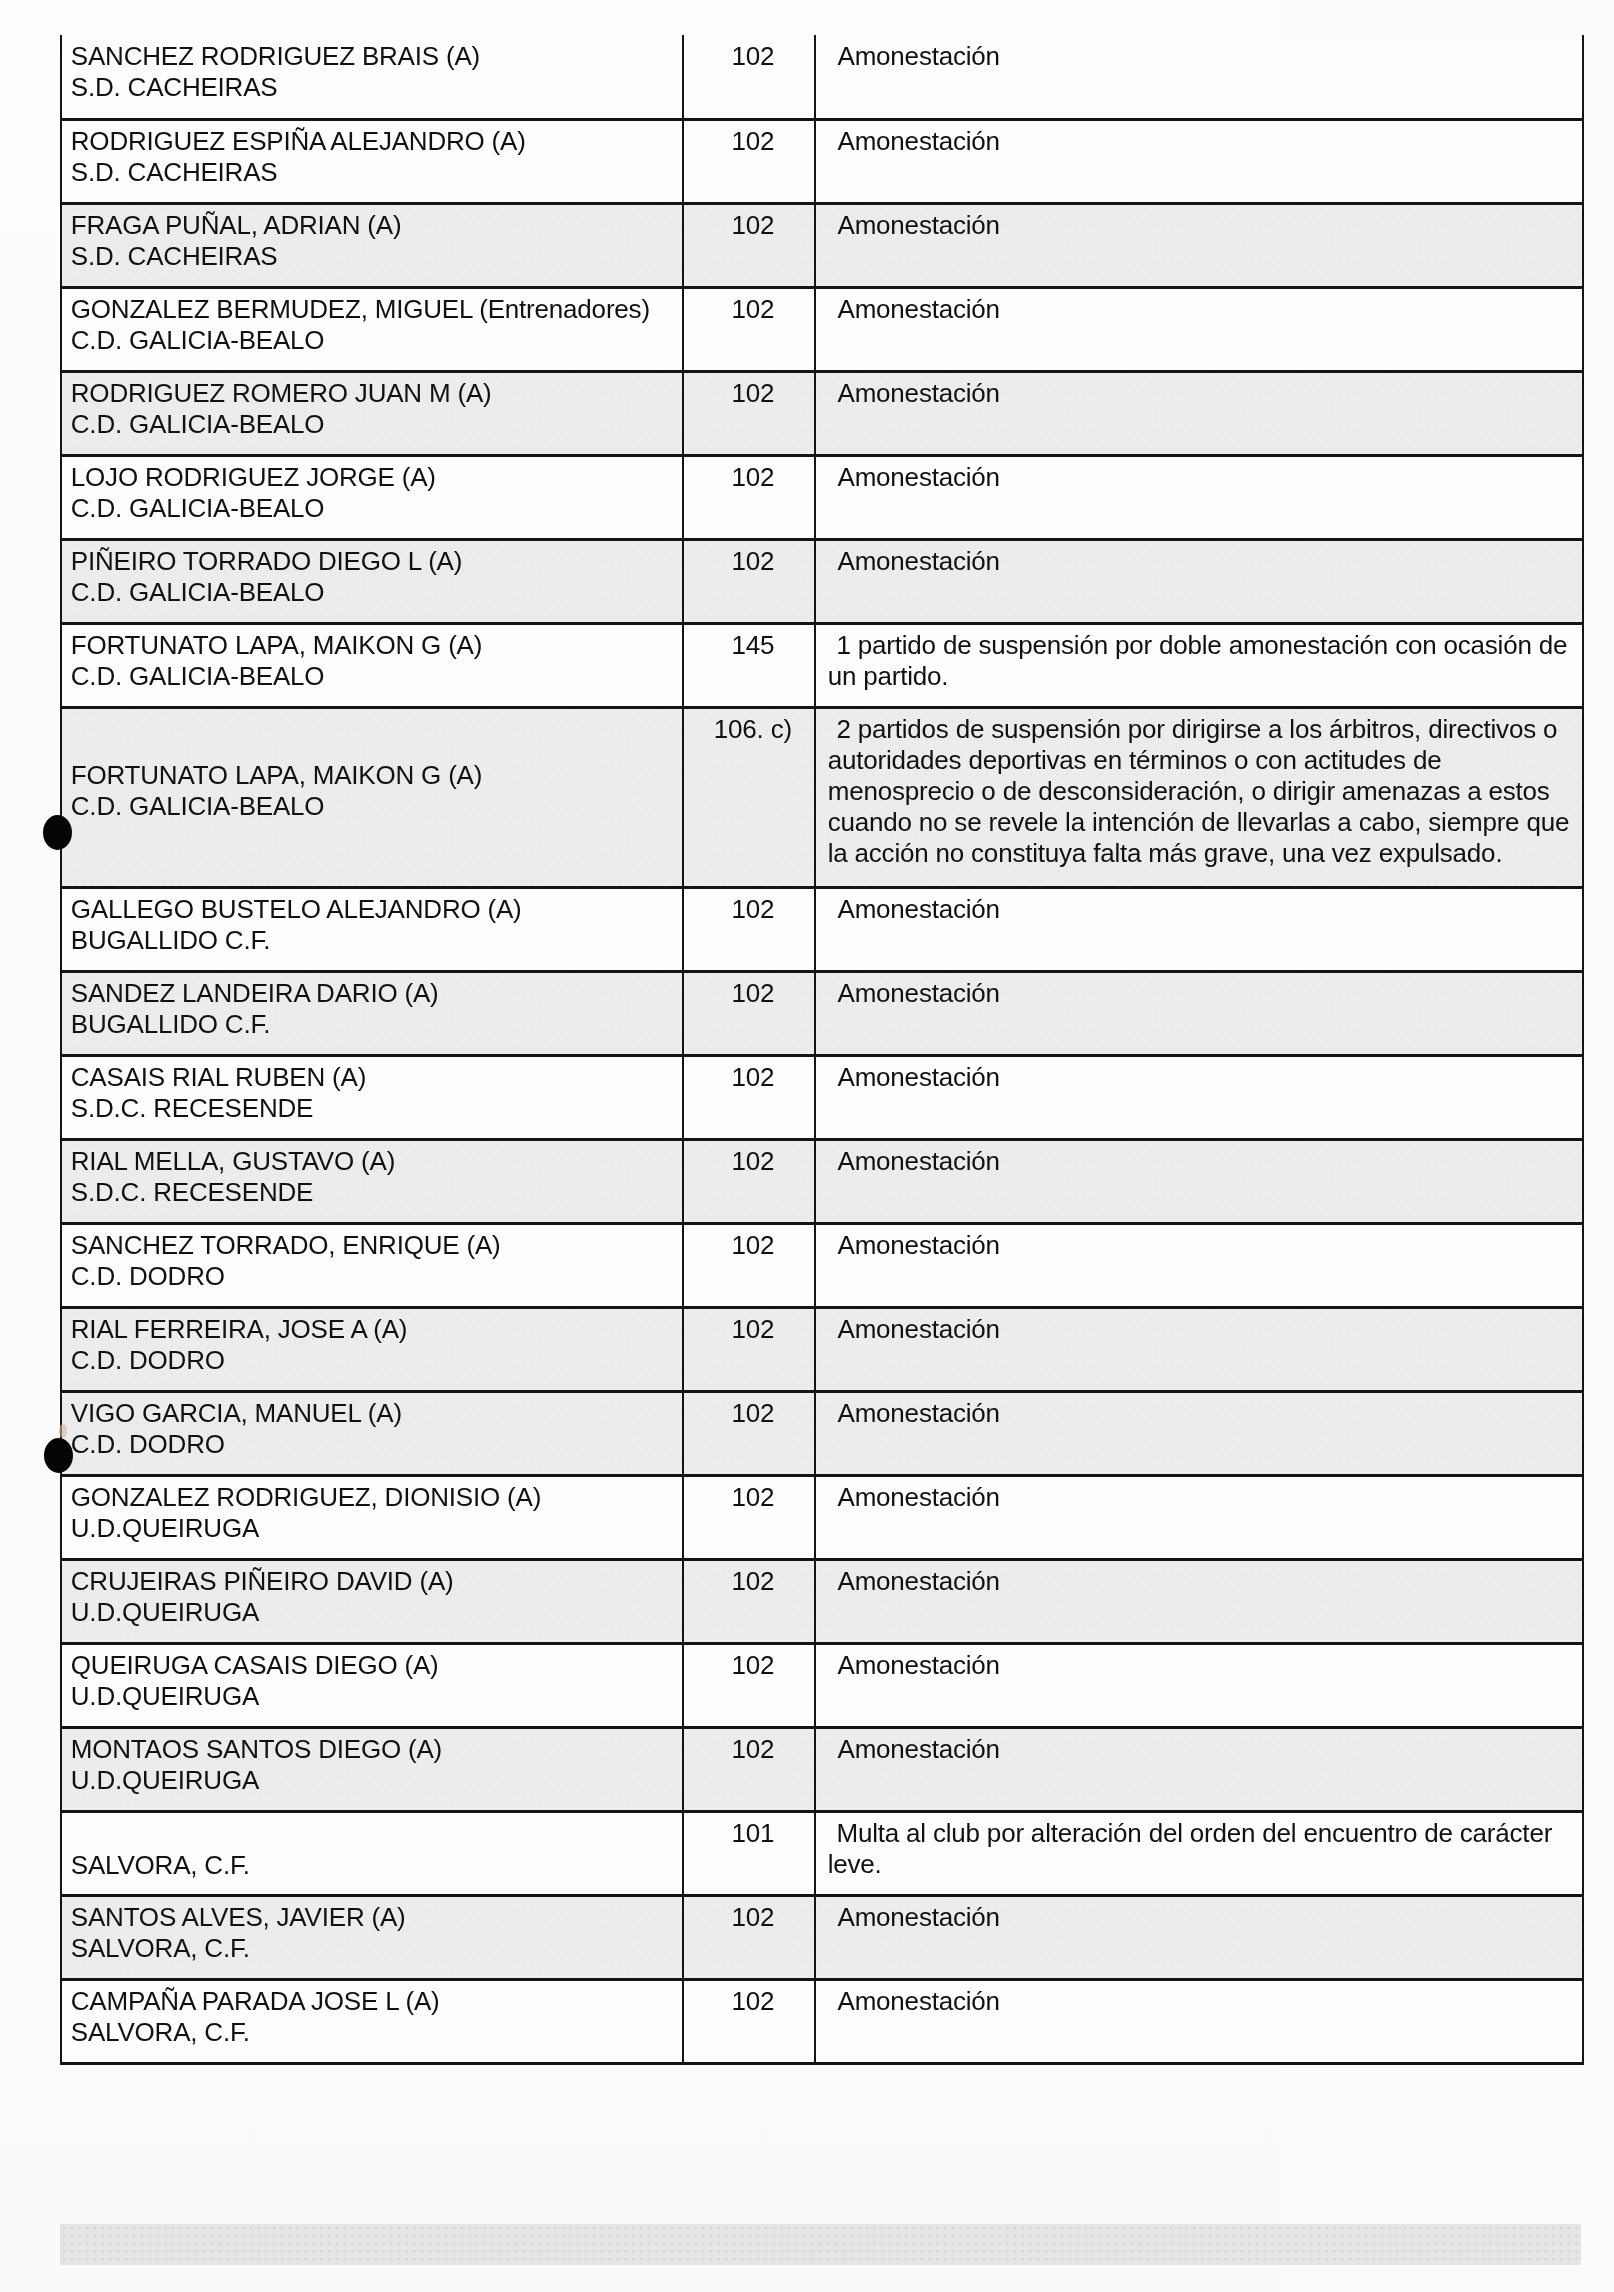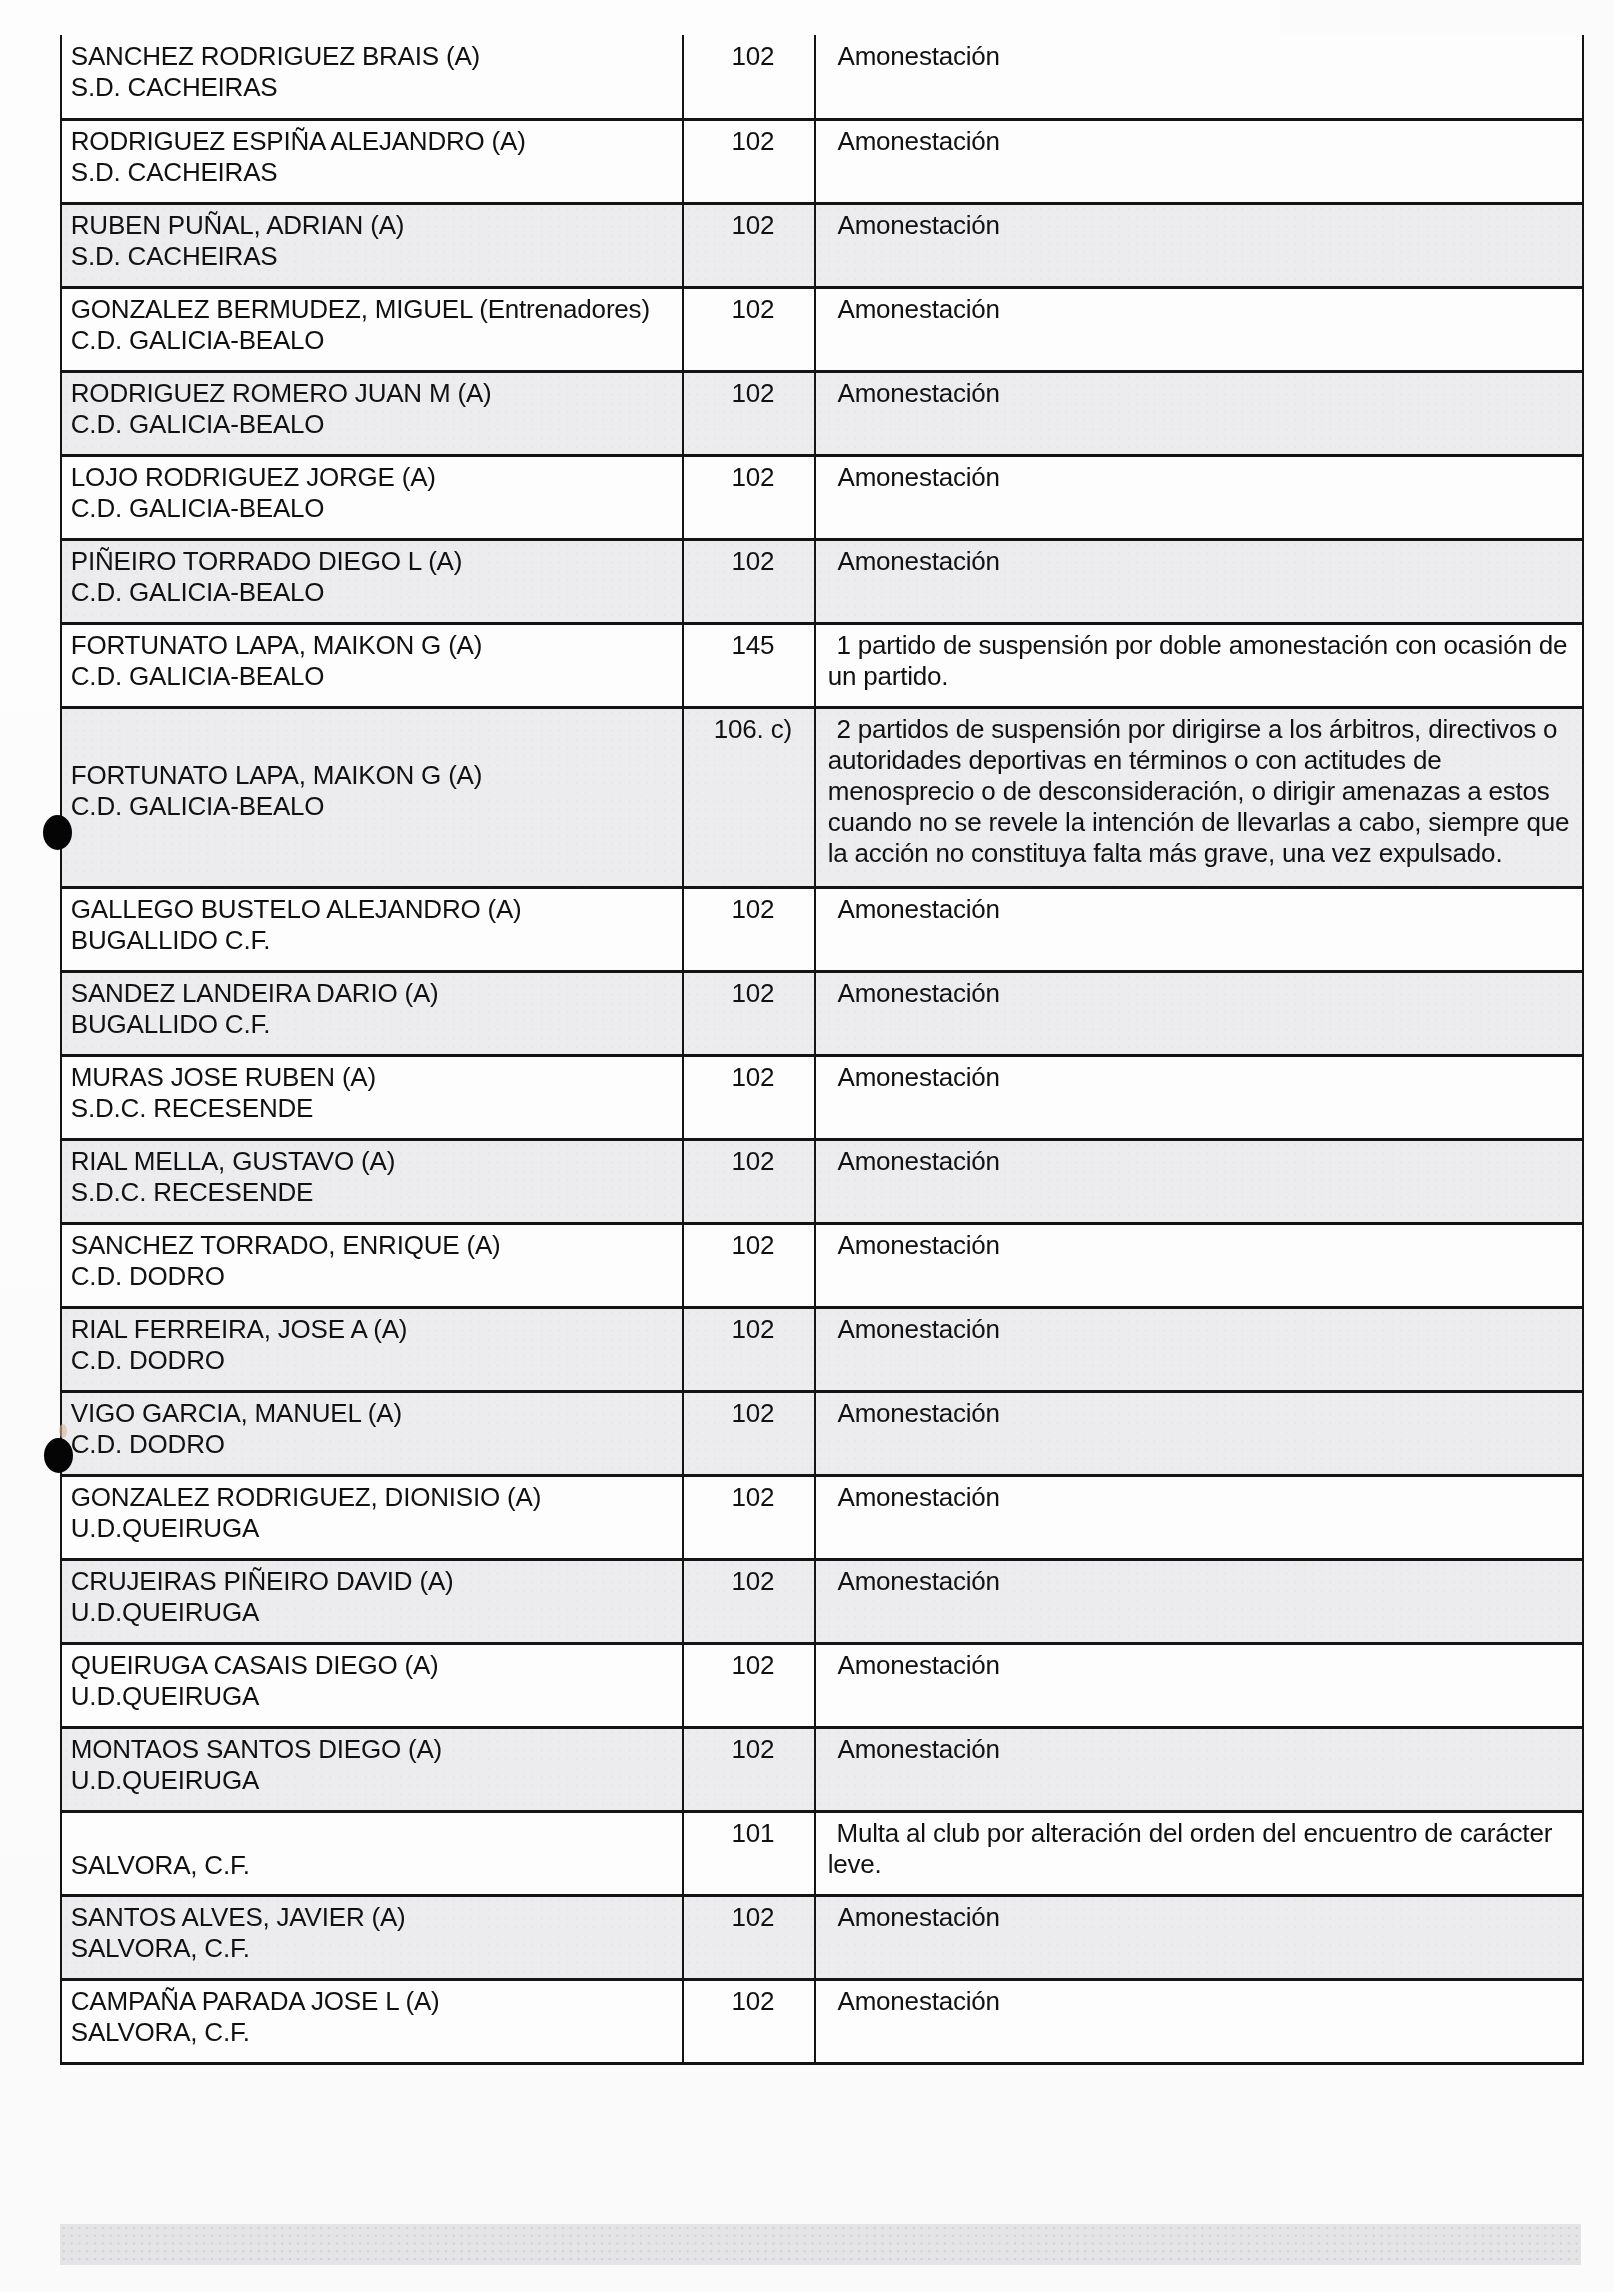--- a/index.html
+++ b/index.html
@@ -122,21 +122,21 @@
       <tr class="plain">
         <td class="name-cell">
           <span class="player">RODRIGUEZ ESPIÑA ALEJANDRO (A)</span>
           <span class="club">S.D. CACHEIRAS</span>
         </td>
         <td class="art-cell">102</td>
         <td class="desc-cell">Amonestación</td>
       </tr>
       <tr class="shaded">
         <td class="name-cell">
-          <span class="player">RUBEN PUÑAL, ADRIAN (A)</span>
+          <span class="player">FRAGA PUÑAL, ADRIAN (A)</span>
           <span class="club">S.D. CACHEIRAS</span>
         </td>
         <td class="art-cell">102</td>
         <td class="desc-cell">Amonestación</td>
       </tr>
       <tr class="plain">
         <td class="name-cell">
           <span class="player">GONZALEZ BERMUDEZ, MIGUEL (Entrenadores)</span>
           <span class="club">C.D. GALICIA-BEALO</span>
         </td>
@@ -194,21 +194,21 @@
       <tr class="shaded">
         <td class="name-cell">
           <span class="player">SANDEZ LANDEIRA DARIO (A)</span>
           <span class="club">BUGALLIDO C.F.</span>
         </td>
         <td class="art-cell">102</td>
         <td class="desc-cell">Amonestación</td>
       </tr>
       <tr class="plain">
         <td class="name-cell">
-          <span class="player">MURAS JOSE RUBEN (A)</span>
+          <span class="player">CASAIS RIAL RUBEN (A)</span>
           <span class="club">S.D.C. RECESENDE</span>
         </td>
         <td class="art-cell">102</td>
         <td class="desc-cell">Amonestación</td>
       </tr>
       <tr class="shaded">
         <td class="name-cell">
           <span class="player">RIAL MELLA, GUSTAVO (A)</span>
           <span class="club">S.D.C. RECESENDE</span>
         </td>

